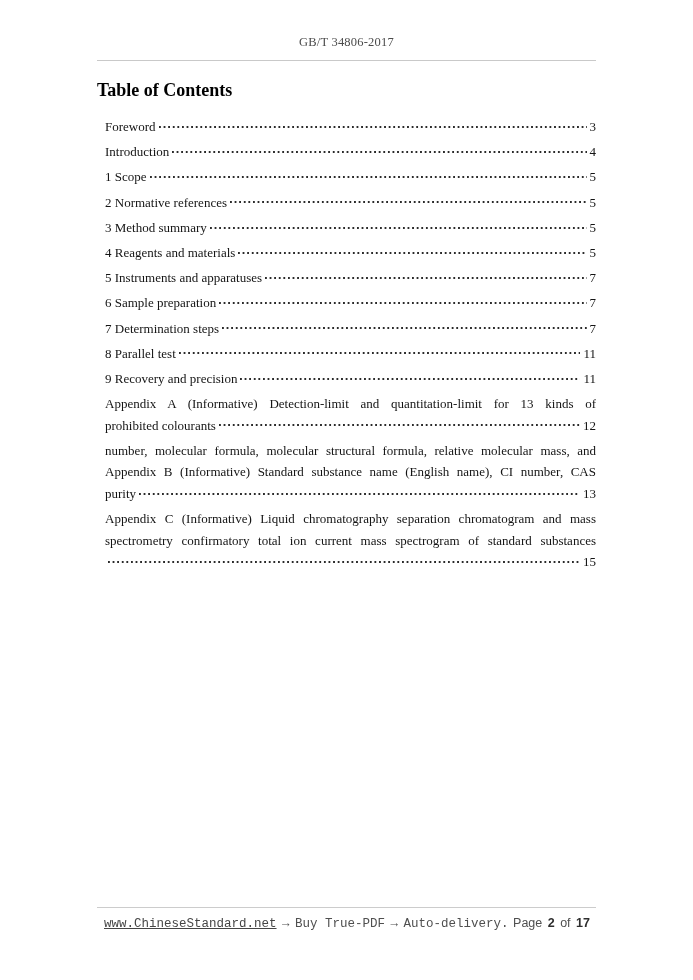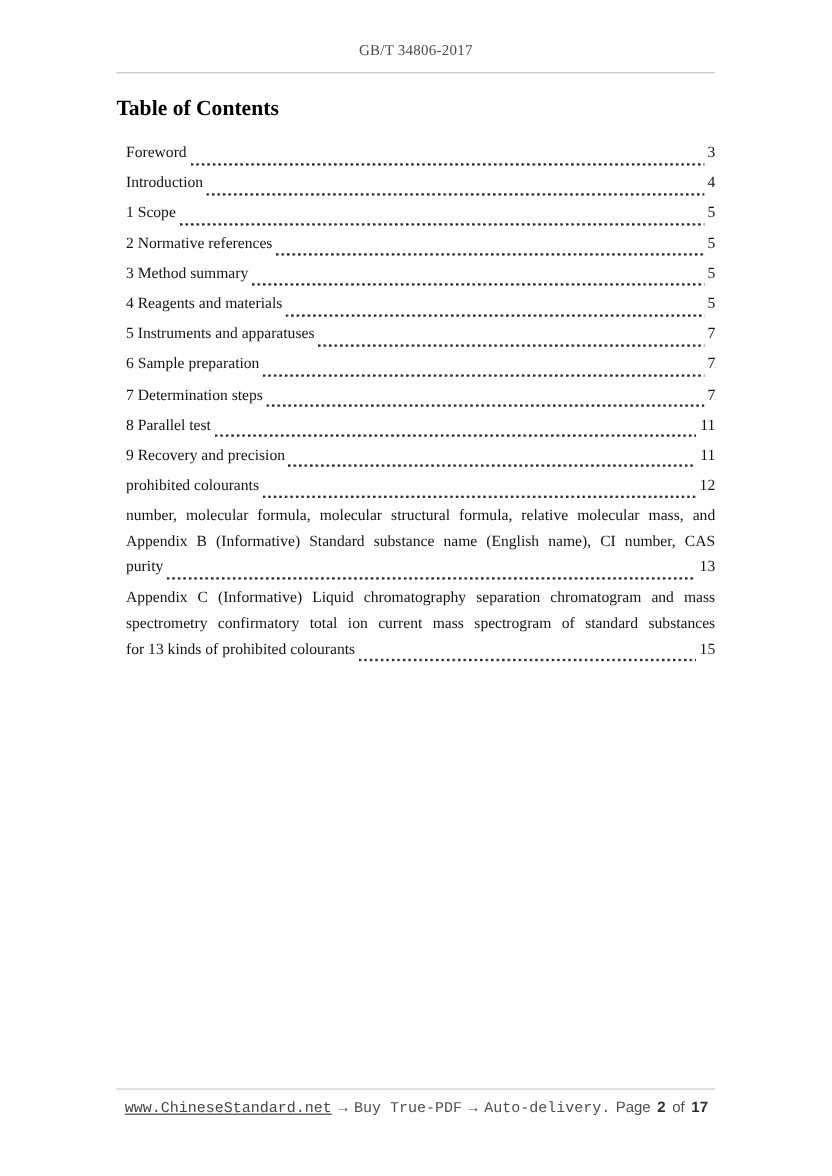--- a/index.html
+++ b/index.html
@@ -38,21 +38,21 @@
   .toc-entry { margin-bottom: 3.6px; }
   .toc-line-full {
     line-height: 21.6px;
     text-align: justify;
     text-align-last: justify;
     white-space: nowrap;
     overflow: hidden;
   }
   .toc-line-last {
     display: flex;
-    align-items: flex-end;
+    align-items: center;
     line-height: 21.6px;
   }
   .toc-text { white-space: nowrap; flex: 0 0 auto; }
   .leader {
     flex: 1 1 auto;
     min-width: 12px;
     height: 2px;
     margin: 0 3px;
     background-image: radial-gradient(circle at 1px 1px, #2a2a2a 1px, transparent 1.25px);
     background-size: 4.6px 2px;
@@ -160,40 +160,40 @@
         </div>
       </div>
       <div class="toc-entry">
         <div class="toc-line-last">
           <span class="toc-text">9 Recovery and precision</span>
           <span class="leader"></span>
           <span class="toc-page">11</span>
         </div>
       </div>
       <div class="toc-entry">
+        <div class="toc-line-full">Appendix A (Informative) Detection-limit and quantitation-limit for 13 kinds of</div>
         <div class="toc-line-last">
           <span class="toc-text">prohibited colourants</span>
           <span class="leader"></span>
           <span class="toc-page">12</span>
         </div>
       </div>
       <div class="toc-entry">
         <div class="toc-line-full">number, molecular formula, molecular structural formula, relative molecular mass, and</div>
         <div class="toc-line-full">Appendix B (Informative) Standard substance name (English name), CI number, CAS</div>
         <div class="toc-line-last">
           <span class="toc-text">purity</span>
           <span class="leader"></span>
           <span class="toc-page">13</span>
         </div>
       </div>
       <div class="toc-entry">
         <div class="toc-line-full">Appendix C (Informative) Liquid chromatography separation chromatogram and mass</div>
         <div class="toc-line-full">spectrometry confirmatory total ion current mass spectrogram of standard substances</div>
         <div class="toc-line-last">
-          <span class="toc-text">for 13 kinds of prohibited colourants</span>
           <span class="leader"></span>
           <span class="toc-page">15</span>
         </div>
       </div>
     </div>
 
   <div class="footer-rule"></div>
 
   <div class="doc-footer">
     <div class="footer-left">

